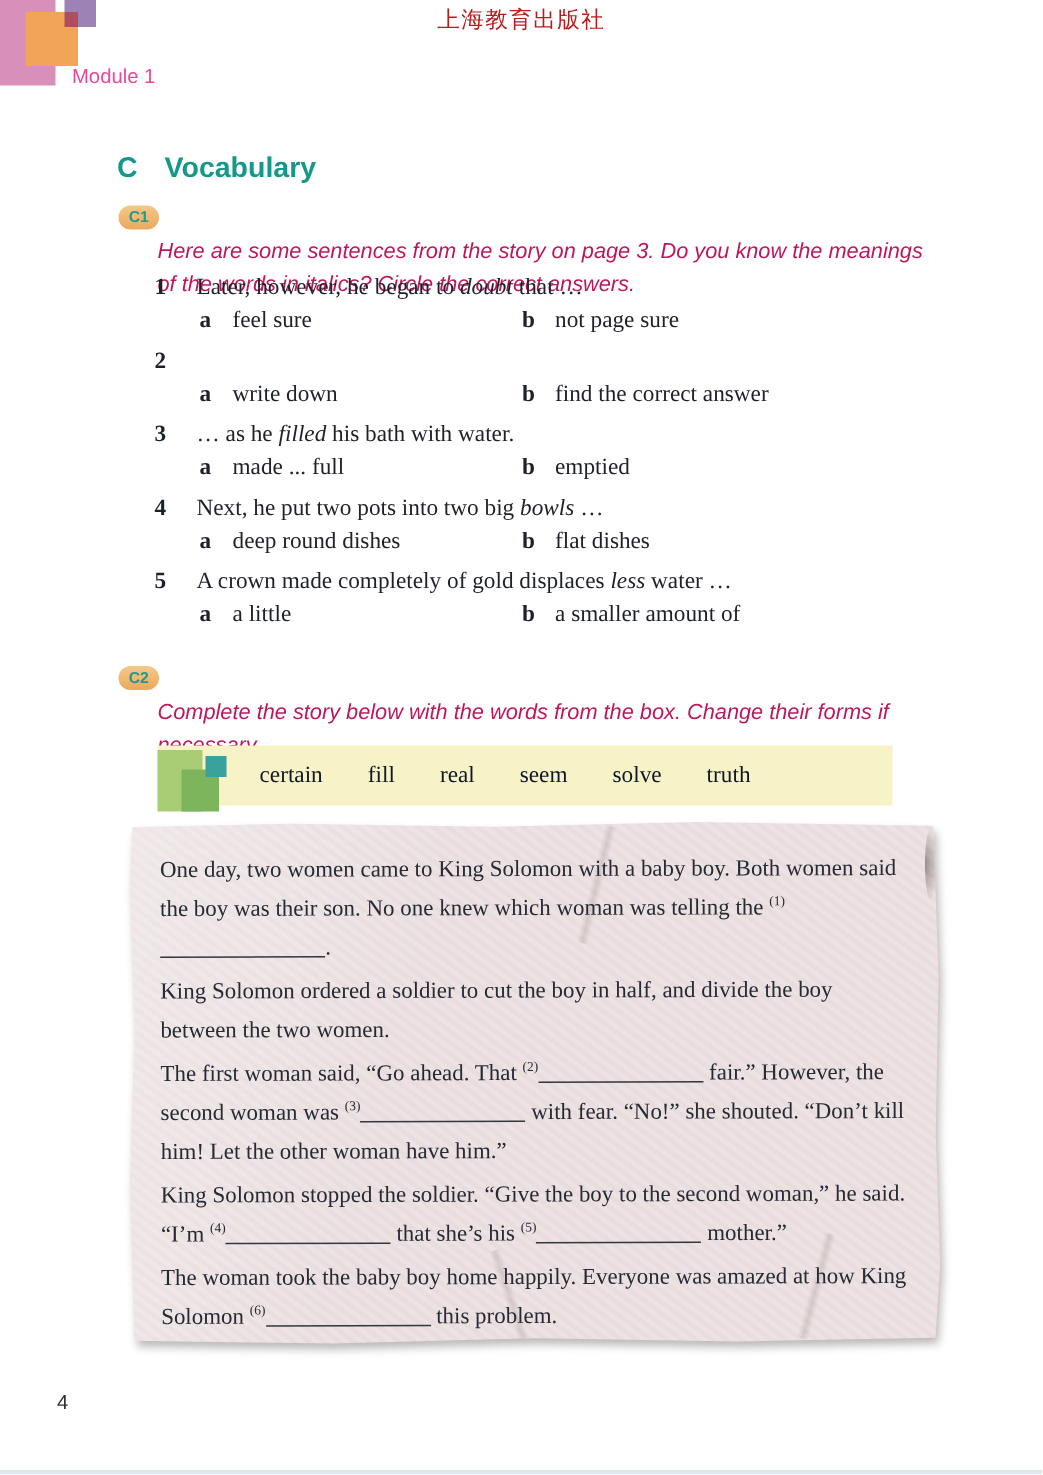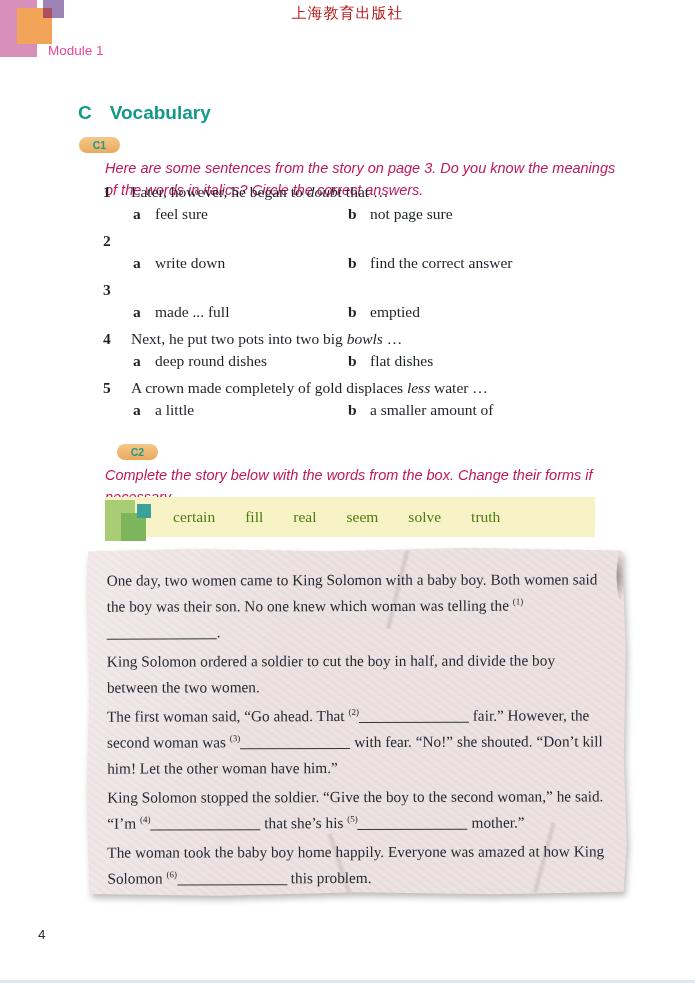--- a/index.html
+++ b/index.html
@@ -14,26 +14,26 @@
   .sq-orange{left:17px;top:8px;width:35px;height:36px;background:#f2a458;}
   .sq-overlap{left:43px;top:8px;width:9px;height:10px;background:#ad4f5f;}
   
   .publisher{position:absolute;left:0;top:4px;width:100%;text-align:center;
     font-family:"Liberation Serif",serif;font-size:15px;color:#b91c1c;letter-spacing:1px;}
   .module{position:absolute;left:48px;top:43px;font-size:13.5px;color:#ec4899;}
   
   .sec-head{position:absolute;left:78px;top:102px;display:flex;gap:18px;
     font-size:19px;font-weight:bold;color:#13988a;}
   
-  .badge{position:absolute;width:41px;height:16px;border-radius:8px;
+  .badge{position:absolute;width:27px;height:16px;border-radius:8px;
     background:linear-gradient(180deg,#f5c887 0%,#eaa95e 100%);
     display:flex;align-items:center;justify-content:center;
     font-size:10.5px;font-weight:bold;color:#1f9a8d;}
   .badge-c1{left:79px;top:137px;}
-  .badge-c2{left:79px;top:444px;margin-left:38px;}
+  .badge-c2{left:79px;top:444px;}
   
   .instr{position:absolute;left:105px;width:512px;font-style:italic;
     font-size:14.5px;line-height:21.5px;color:#be185d;margin-top:23px;}
   .instr-c1{top:135px;}
   .instr-c2{top:442px;}
   
   .questions{position:absolute;left:103px;top:181px;width:505px;
     font-family:"Liberation Serif",serif;font-size:15.5px;color:#1d2129;}
   .question{margin-bottom:5px;}
   .q-line{display:flex;line-height:22px;}
@@ -42,21 +42,21 @@
   .opt{display:flex;}
   .opt-a{width:215px;flex:0 0 215px;}
   .opt-label{font-weight:bold;width:22px;flex:0 0 22px;}
   
   .word-box{position:absolute;left:105px;top:497px;width:490px;height:40px;background:#f8f3c6;}
   .wb-sq{position:absolute;}
   .wb-green-big{left:105px;top:500px;width:30px;height:41px;background:#a9cd74;}
   .wb-green-mid{left:121px;top:513px;width:25px;height:28px;background:#7db55c;}
   .wb-teal{left:137px;top:504px;width:14px;height:14px;background:#3aa19c;}
   .words{position:absolute;left:173px;top:497px;height:40px;display:flex;align-items:center;gap:30px;
-    font-family:"Liberation Serif",serif;font-size:15.5px;color:#4d7c0f;}
+    font-family:"Liberation Serif",serif;font-size:15.5px;color:#0f172a;}
   
   .paper-wrap{position:absolute;left:86px;top:548px;width:541px;height:348px;
     filter:drop-shadow(2px 4px 3px rgba(110,100,100,.45));}
   .paper{position:relative;width:100%;height:100%;transform:rotate(-.15deg);
     background:
       linear-gradient(105deg,rgba(255,255,255,.28) 0%,rgba(255,255,255,0) 35%),
       repeating-linear-gradient(37deg,rgba(170,150,150,.05) 0 3px,rgba(255,255,255,.05) 3px 6px),
       #ece1e2;
     clip-path:polygon(.5% .8%,20% .2%,45% .9%,70% .1%,99.2% .9%,99.8% 30%,99.4% 60%,99.9% 85%,99.3% 99%,75% 99.6%,50% 98.9%,25% 99.8%,.6% 99.2%,.1% 70%,.7% 40%,.2% 12%);}
   .crease{position:absolute;background:linear-gradient(90deg,transparent,rgba(130,115,115,.22),transparent);width:8px;}
@@ -121,20 +121,21 @@
           </span>
           <span class="opt opt-b">
             <span class="opt-label">b</span>
             <span class="opt-text">find the correct answer</span>
           </span>
         </div>
       </div>
     <div class="question">
         <div class="q-line">
           <span class="q-num">3</span>
+          <span class="q-text">… as he <i>filled</i> his bath with water.</span>
         </div>
         <div class="opt-line">
           <span class="opt opt-a">
             <span class="opt-label">a</span>
             <span class="opt-text">made ... full</span>
           </span>
           <span class="opt opt-b">
             <span class="opt-label">b</span>
             <span class="opt-text">emptied</span>
           </span>

